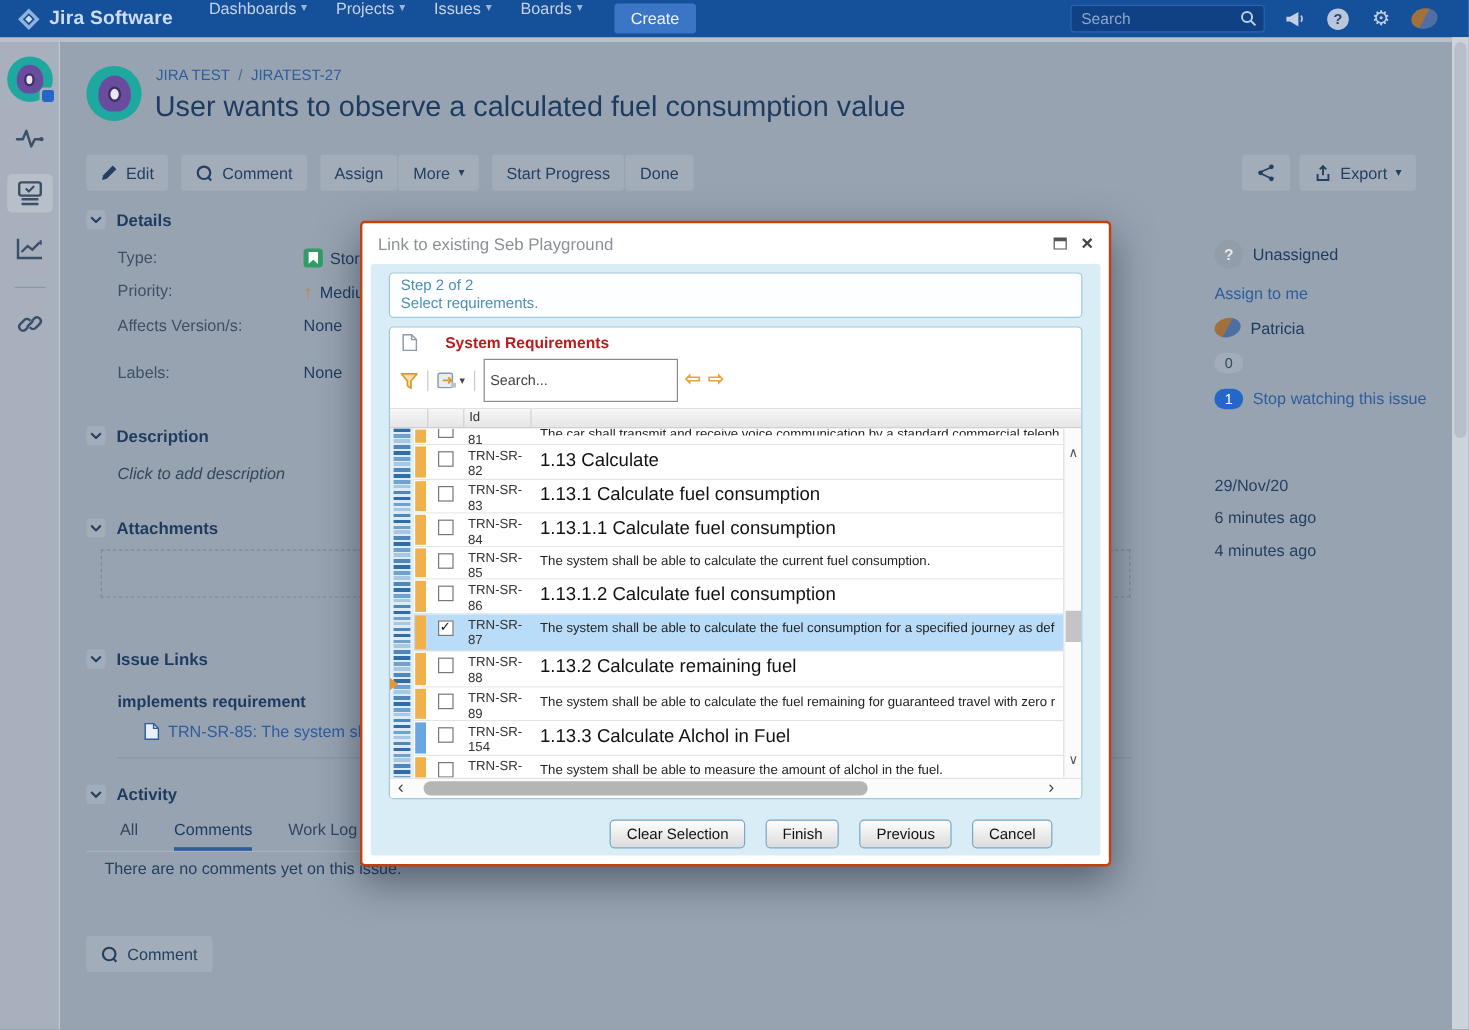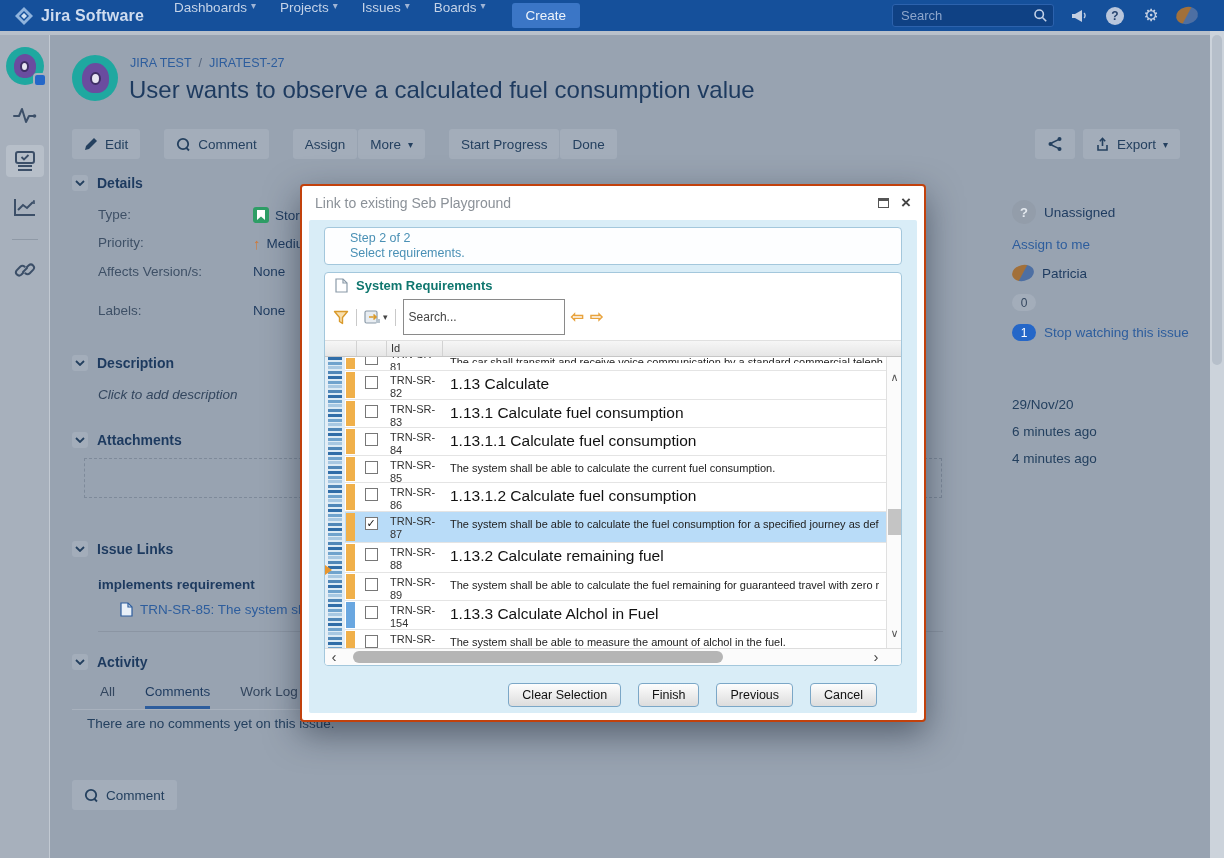--- a/index.html
+++ b/index.html
@@ -42,21 +42,21 @@
   .issue-avatar .c1 { width:46px; height:46px; border-radius:50%; background:#1fa8a0; display:flex; align-items:center; justify-content:center; }
   .issue-avatar .c2 { width:27px; height:30px; border-radius:50% 50% 42% 42%; background:#6a4c9f; display:flex; align-items:center; justify-content:center; }
   .issue-avatar .c3 { width:11px; height:13px; border-radius:50%; background:#e8e6f2; border:2px solid #3f2f66; }
   .breadcrumb { position:absolute; left:79px; top:21px; font-size:12.5px; color:#2d5d9d; display:flex; gap:7px; }
   .breadcrumb a { color:#2d5d9d; text-decoration:none; cursor:pointer; }
   .breadcrumb .sep { color:#55667e; }
   .page-title { position:absolute; left:78px; top:41px; font-size:24px; color:#1d3a5f; font-weight:normal; }
 
   .btn { background:#a3adba; border:none; border-radius:3px; color:#24405f; font-size:13.5px; height:30px; padding:0 12px; display:inline-flex; align-items:center; gap:7px; cursor:pointer; }
   .btn .caret { font-size:10px; }
-  .toolbar { position:absolute; left:21px; top:94px; display:flex; gap:24px;align-items:center; }
+  .toolbar { position:absolute; left:21px; top:94px; display:flex; gap:11px;align-items:center; }
   .btn-group { display:flex; gap:1px; }
   .toolbar-right { position:absolute; right:29px; top:94px; display:flex; gap:8px; }
 
   .section-head { display:flex; align-items:center; gap:9px; font-size:14px; font-weight:bold; color:#1d3a5f; cursor:pointer; }
   .chev { width:16px; height:16px; background:#a3adba; border-radius:3px; display:flex; align-items:center; justify-content:center; }
 
   .details { position:absolute; left:21px; top:140px; width:560px; }
   .fields { margin:16px 0 0 26px; font-size:13.5px; }
   .frow { display:flex; margin-bottom:12px; }
   .frow .lab { width:155px; color:#3e5066; }
@@ -98,23 +98,23 @@
   .page-scroll .thumb { position:absolute; top:4px; left:2px; width:10px; height:330px; border-radius:5px; background:#b6bfca; }
 
   
   .dialog { position:absolute; left:300px; top:184px; width:626px; height:538px; background:#fff; border:2px solid #c2410c; border-radius:4px; box-shadow:0 12px 34px rgba(20,30,45,.5); z-index:100; display:flex; flex-direction:column; padding:0 7px 7px; }
   .dlg-titlebar { height:34px; display:flex; align-items:center; padding:0 6px; }
   .dlg-title { color:#8b9198; font-size:14px; }
   .dlg-winbtns { margin-left:auto; display:flex; align-items:center; gap:12px; }
   .max-box { width:11px; height:10px; border:1px solid #555; border-top:3px solid #555; cursor:pointer; }
   .close-x { font-size:17px; font-weight:bold; color:#444; line-height:14px; cursor:pointer; }
   .dlg-body { flex:1; background:#d9edf7; border-radius:2px; display:flex; flex-direction:column; padding:7px 15px 0; }
-  .step-box { background:#fdfeff; border:1px solid #a3c7dc; border-radius:4px; padding:3px 25px; font-size:12.5px; line-height:15px; color:#4a90b5; }
+  .step-box { background:#fdfeff; border:1px solid #a3c7dc; border-radius:4px; padding:3px 9px; font-size:12.5px; line-height:15px; color:#4a90b5; }
   .req-panel { margin-top:7px; background:#fff; border:1px solid #a3c7dc; border-radius:4px; height:394px; display:flex; flex-direction:column; overflow:hidden; }
-  .panel-head { display:flex; align-items:center; gap:8px; padding:5px 10px 3px; font-size:13px; font-weight:bold; color:#0f766e; }
+  .panel-head { display:flex; align-items:center; gap:23px; padding:5px 10px 3px; font-size:13px; font-weight:bold; color:#b91c1c; }
   .panel-toolbar { display:flex; align-items:center; padding:3px 8px 5px; border-bottom:1px solid #e0e0e0; }
   .tb-sep { width:1px; height:17px; background:#c9c9c9; margin:0 7px; }
   .req-search { width:162px; height:36px; border:1px solid #8a8a8a; font-size:12px; padding:0 5px; color:#222; }
   .req-search::placeholder { color:#444; }
   .nav-arrow { font-size:16px; color:#e8a33d; font-weight:bold; margin-left:6px; cursor:pointer; line-height:16px; }
   .vm-caret { font-size:9px; color:#444; margin-left:2px; }
 
   .thead { display:flex; height:16px; background:linear-gradient(#f6f6f6,#e6e6e6); border-bottom:1px solid #c6c6c6; font-size:11px; color:#333; }
   .thead .sp { width:31px; }
   .thead .c-cb { width:30px; border-left:1px solid #d2d2d2; }

